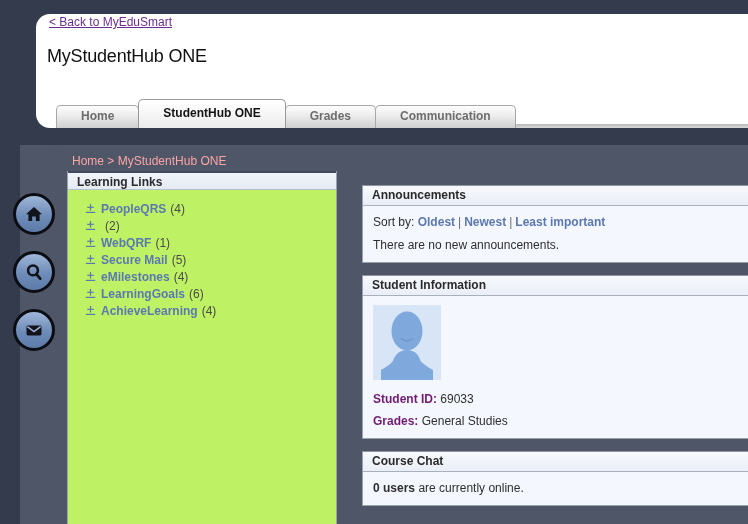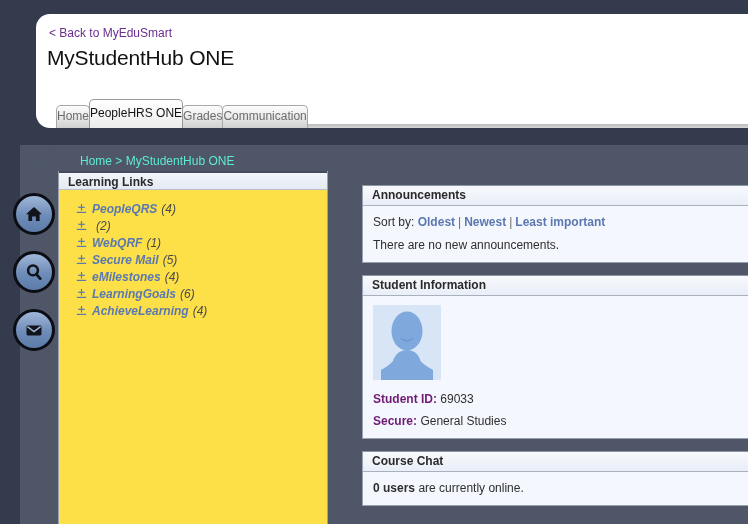--- a/index.html
+++ b/index.html
@@ -59,30 +59,31 @@
     position: absolute;
     left: 36px; top: 14px;
     width: 760px; height: 114px;
     background: #ffffff;
     border-top-left-radius: 14px;
     border-bottom-left-radius: 14px;
     z-index: 10;
   }
   #back-link {
     position: absolute;
-    left: 13px; top: 12px;
+    left: 13px; top: 1px;
     font-size: 12px;
     color: #6b2d8f;
+    text-decoration: underline;
     cursor: pointer;
     white-space: nowrap;
   }
   #page-title {
     position: absolute;
     left: 11px; top: 32px;
-    font-size: 21px;
+    font-size: 18px;
     font-weight: normal;
     color: #111;
     letter-spacing: -0.2px;
     white-space: nowrap;
   }
 
   
   #tabbar {
     position: absolute;
     left: 20px; top: 80px;
@@ -95,23 +96,23 @@
     content: "";
     position: absolute;
     left: 0; bottom: 0;
     width: 740px; height: 4px;
     background: linear-gradient(180deg, #b9b9b9 0%, #d8d8d8 100%);
   }
   .tab {
     position: relative;
     height: 22px;
     line-height: 21px;
-    padding: 0 0;
-    font-size: 12px;
-    font-weight: normal;
+    padding: 0 24px;
+    font-size: 12px;
+    font-weight: bold;
     color: #6d6d6d;
     background: linear-gradient(180deg, #fdfdfd 0%, #ececec 45%, #cfcfcf 100%);
     border: 1px solid #a8a8a8;
     border-bottom: none;
     border-top-left-radius: 5px;
     border-top-right-radius: 5px;
     margin-right: -1px;
     white-space: nowrap;
     cursor: pointer;
     box-sizing: content-box;
@@ -130,52 +131,51 @@
   #content-area {
     position: absolute;
     left: 44px; top: 145px;
     width: 760px; height: 379px;
     background: #4e5668;
     border-top-left-radius: 20px;
     z-index: 12;
   }
   #breadcrumb {
     position: absolute;
-    left: 36px; top: 9px;
-    font-size: 12px;
-    color: #5eead4;
+    left: 28px; top: 9px;
+    font-size: 12px;
+    color: #fca5a5;
     white-space: nowrap;
   }
 
   
   #links-col {
     position: absolute;
-    left: 14px; top: 26px;
+    left: 23px; top: 26px;
     width: 270px; height: 353px;
-    background: #fde047;
+    background: #bef264;
     border-left: 1px solid #9aa1ae;
     border-right: 1px solid #9aa1ae;
     box-sizing: border-box;
     overflow: hidden;
   }
   #links-head {
     height: 19px;
     line-height: 18px;
     padding-left: 9px;
     font-size: 12px;
     font-weight: bold;
     color: #2a2a2a;
     background: linear-gradient(180deg, #f2f5fa 0%, #e4eaf4 100%);
     border-top: 2px solid #424a5c;
     border-bottom: 1px solid #b9bfca;
     box-sizing: border-box;
   }
   #links-list {
     padding: 12px 11px 0 17px;
-    font-style: italic;
   }
   .link-row {
     display: flex;
     align-items: baseline;
     height: 17px;
     white-space: nowrap;
     font-size: 12px;
   }
   .plus-ico {
     width: 11px; height: 11px;
@@ -274,21 +274,21 @@
     </span>
   </div>
 </div>
 
 <div id="header-card">
   <a id="back-link">&lt; Back to MyEduSmart</a>
   <div id="page-title">MyStudentHub ONE</div>
 
   <div id="tabbar">
       <div class="tab">Home</div>
-      <div class="tab active">PeopleHRS ONE</div>
+      <div class="tab active">StudentHub ONE</div>
       <div class="tab">Grades</div>
       <div class="tab">Communication</div>
     </div>
 </div>
 
 <div id="content-area">
   <div id="breadcrumb">Home &gt; MyStudentHub ONE</div>
 
   <div id="links-col">
     <div id="links-head">Learning Links</div>
@@ -379,21 +379,21 @@
             <ellipse cx="34" cy="26" rx="15.5" ry="19.5" fill="#7fa8dc"></ellipse>
             <path d="M34 45 C26 45 22 50 20 56 C16.5 60.5 11 63 8 65 L8 75 L60 75 L60 65 C57 63 51.5 60.5 47.5 56 C46 50 42 45 34 45 Z" fill="#7fa8dc"></path>
             <path d="M28.5 33.5 Q34 38.5 39.5 33.5" fill="none" stroke="#6d97cd" stroke-width="1.6" stroke-linecap="round"></path>
           </svg>
         </div>
         <div class="info-line">
           <b>Student ID:</b>
           <span>69033</span>
         </div>
         <div class="info-line">
-          <b>Secure:</b>
+          <b>Grades:</b>
           <span>General Studies</span>
         </div>
       </div>
     </div>
 
     <div class="panel">
       <div class="panel-head">Course Chat</div>
       <div class="panel-body">
         <div class="p-line">
           <b>0 users</b>

